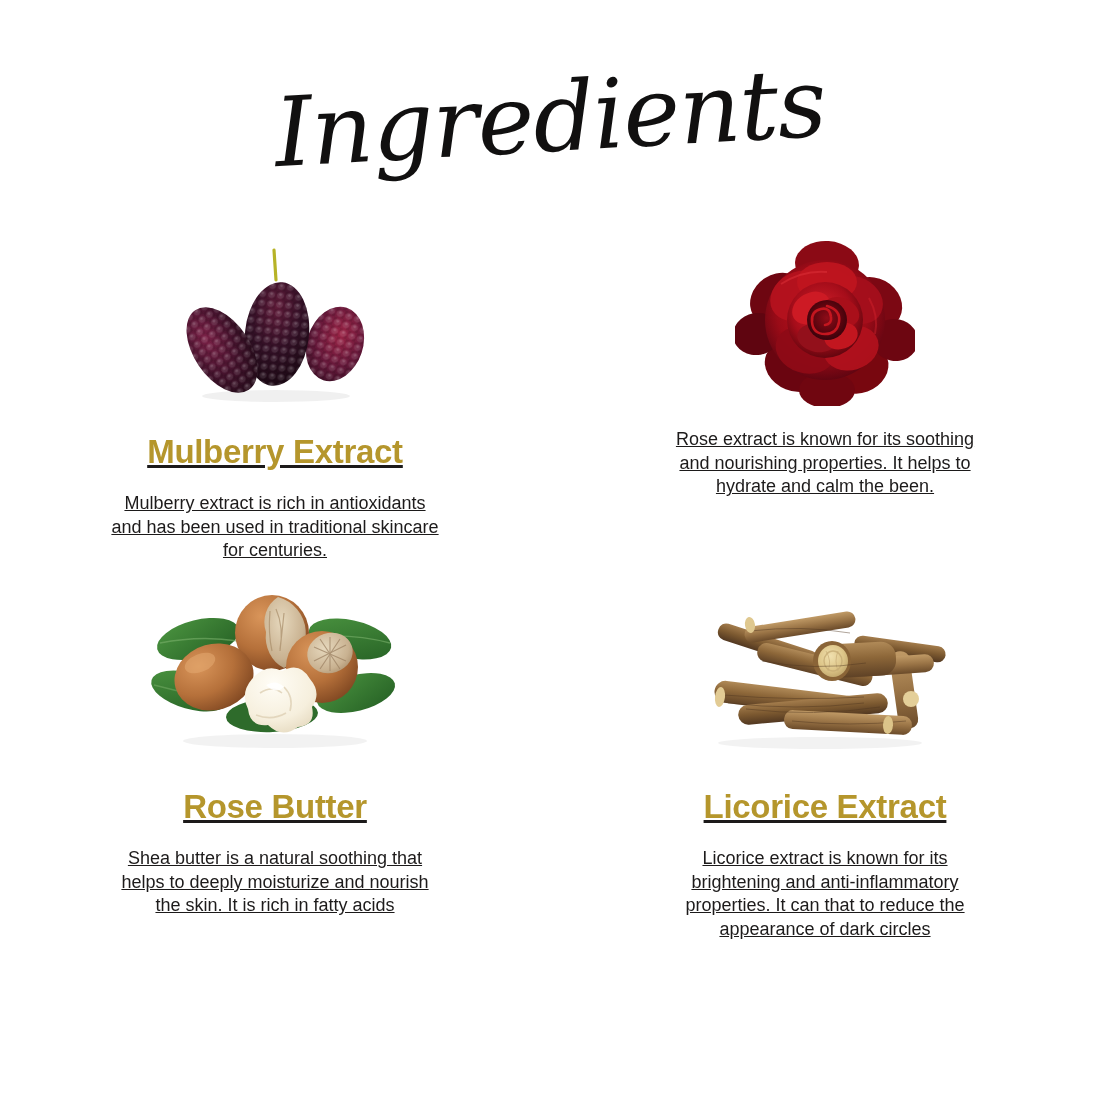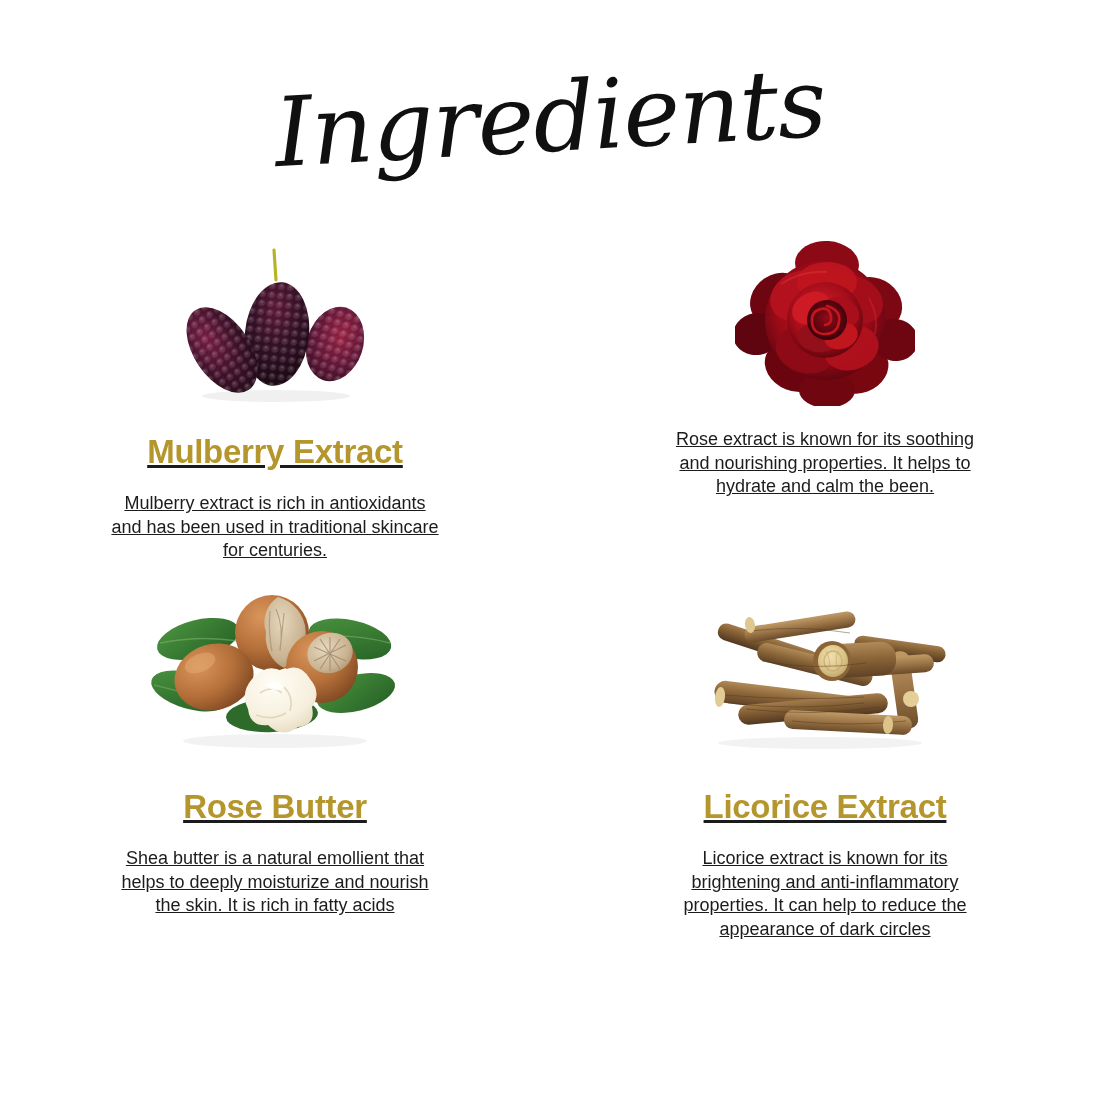--- a/index.html
+++ b/index.html
@@ -269,21 +269,21 @@
         <g>
           <path d="M108 98 q14 -16 30 -8 q18 -10 28 8 q12 14 2 28 q4 18 -14 20 q-16 12 -30 -2 q-18 2 -20 -16 q-8 -16 4 -30 z" fill="url(#butterG)"></path>
           <path d="M116 112 q12 -8 22 0 M112 134 q16 6 30 -2 M140 106 q10 10 6 24" stroke="#ddd0b4" stroke-width="1.6" fill="none" opacity="0.8"></path>
           <path d="M122 104 q10 -6 18 2 q-8 8 -18 -2 z" fill="#ffffff" opacity="0.85"></path>
         </g>
 
         <ellipse cx="131" cy="160" rx="92" ry="7" fill="#000000" fill-opacity="0.05"></ellipse>
       </svg>
     </div>
     <div class="card-title">Rose Butter</div>
-    <div class="card-body">Shea butter is a natural emollient that helps to deeply moisturize and nourish the skin. It is rich in fatty acids</div>
+    <div class="card-body">Shea butter is a natural soothing that helps to deeply moisturize and nourish the skin. It is rich in fatty acids</div>
   </div>
 
   <div class="card row2">
     <div class="card-media">
       <svg width="254" height="152" viewBox="0 0 254 152">
         <defs>
           <linearGradient id="stickA" x1="0" y1="0" x2="0" y2="1">
             <stop offset="0%" stop-color="#b08a58"></stop>
             <stop offset="45%" stop-color="#8d6739"></stop>
             <stop offset="100%" stop-color="#5f4226"></stop>
@@ -348,16 +348,16 @@
           <ellipse cx="22" cy="96" rx="5" ry="10" transform="rotate(7 22 96)" fill="#e2cb94"></ellipse>
           <ellipse cx="190" cy="124" rx="5" ry="9" transform="rotate(3 190 124)" fill="#dcc489"></ellipse>
           <ellipse cx="213" cy="98" rx="8" ry="8" fill="#e4cf99"></ellipse>
           <ellipse cx="52" cy="24" rx="5" ry="8" transform="rotate(-9 52 24)" fill="#dfc88f"></ellipse>
         </g>
 
         <ellipse cx="122" cy="142" rx="102" ry="6" fill="#000000" fill-opacity="0.05"></ellipse>
       </svg>
     </div>
     <div class="card-title">Licorice Extract</div>
-    <div class="card-body">Licorice extract is known for its brightening and anti-inflammatory properties. It can help to reduce the appearance of dark circles</div>
+    <div class="card-body">Licorice extract is known for its brightening and anti-inflammatory properties. It can that to reduce the appearance of dark circles</div>
   </div>
 
 </div>
 
 </body></html>

